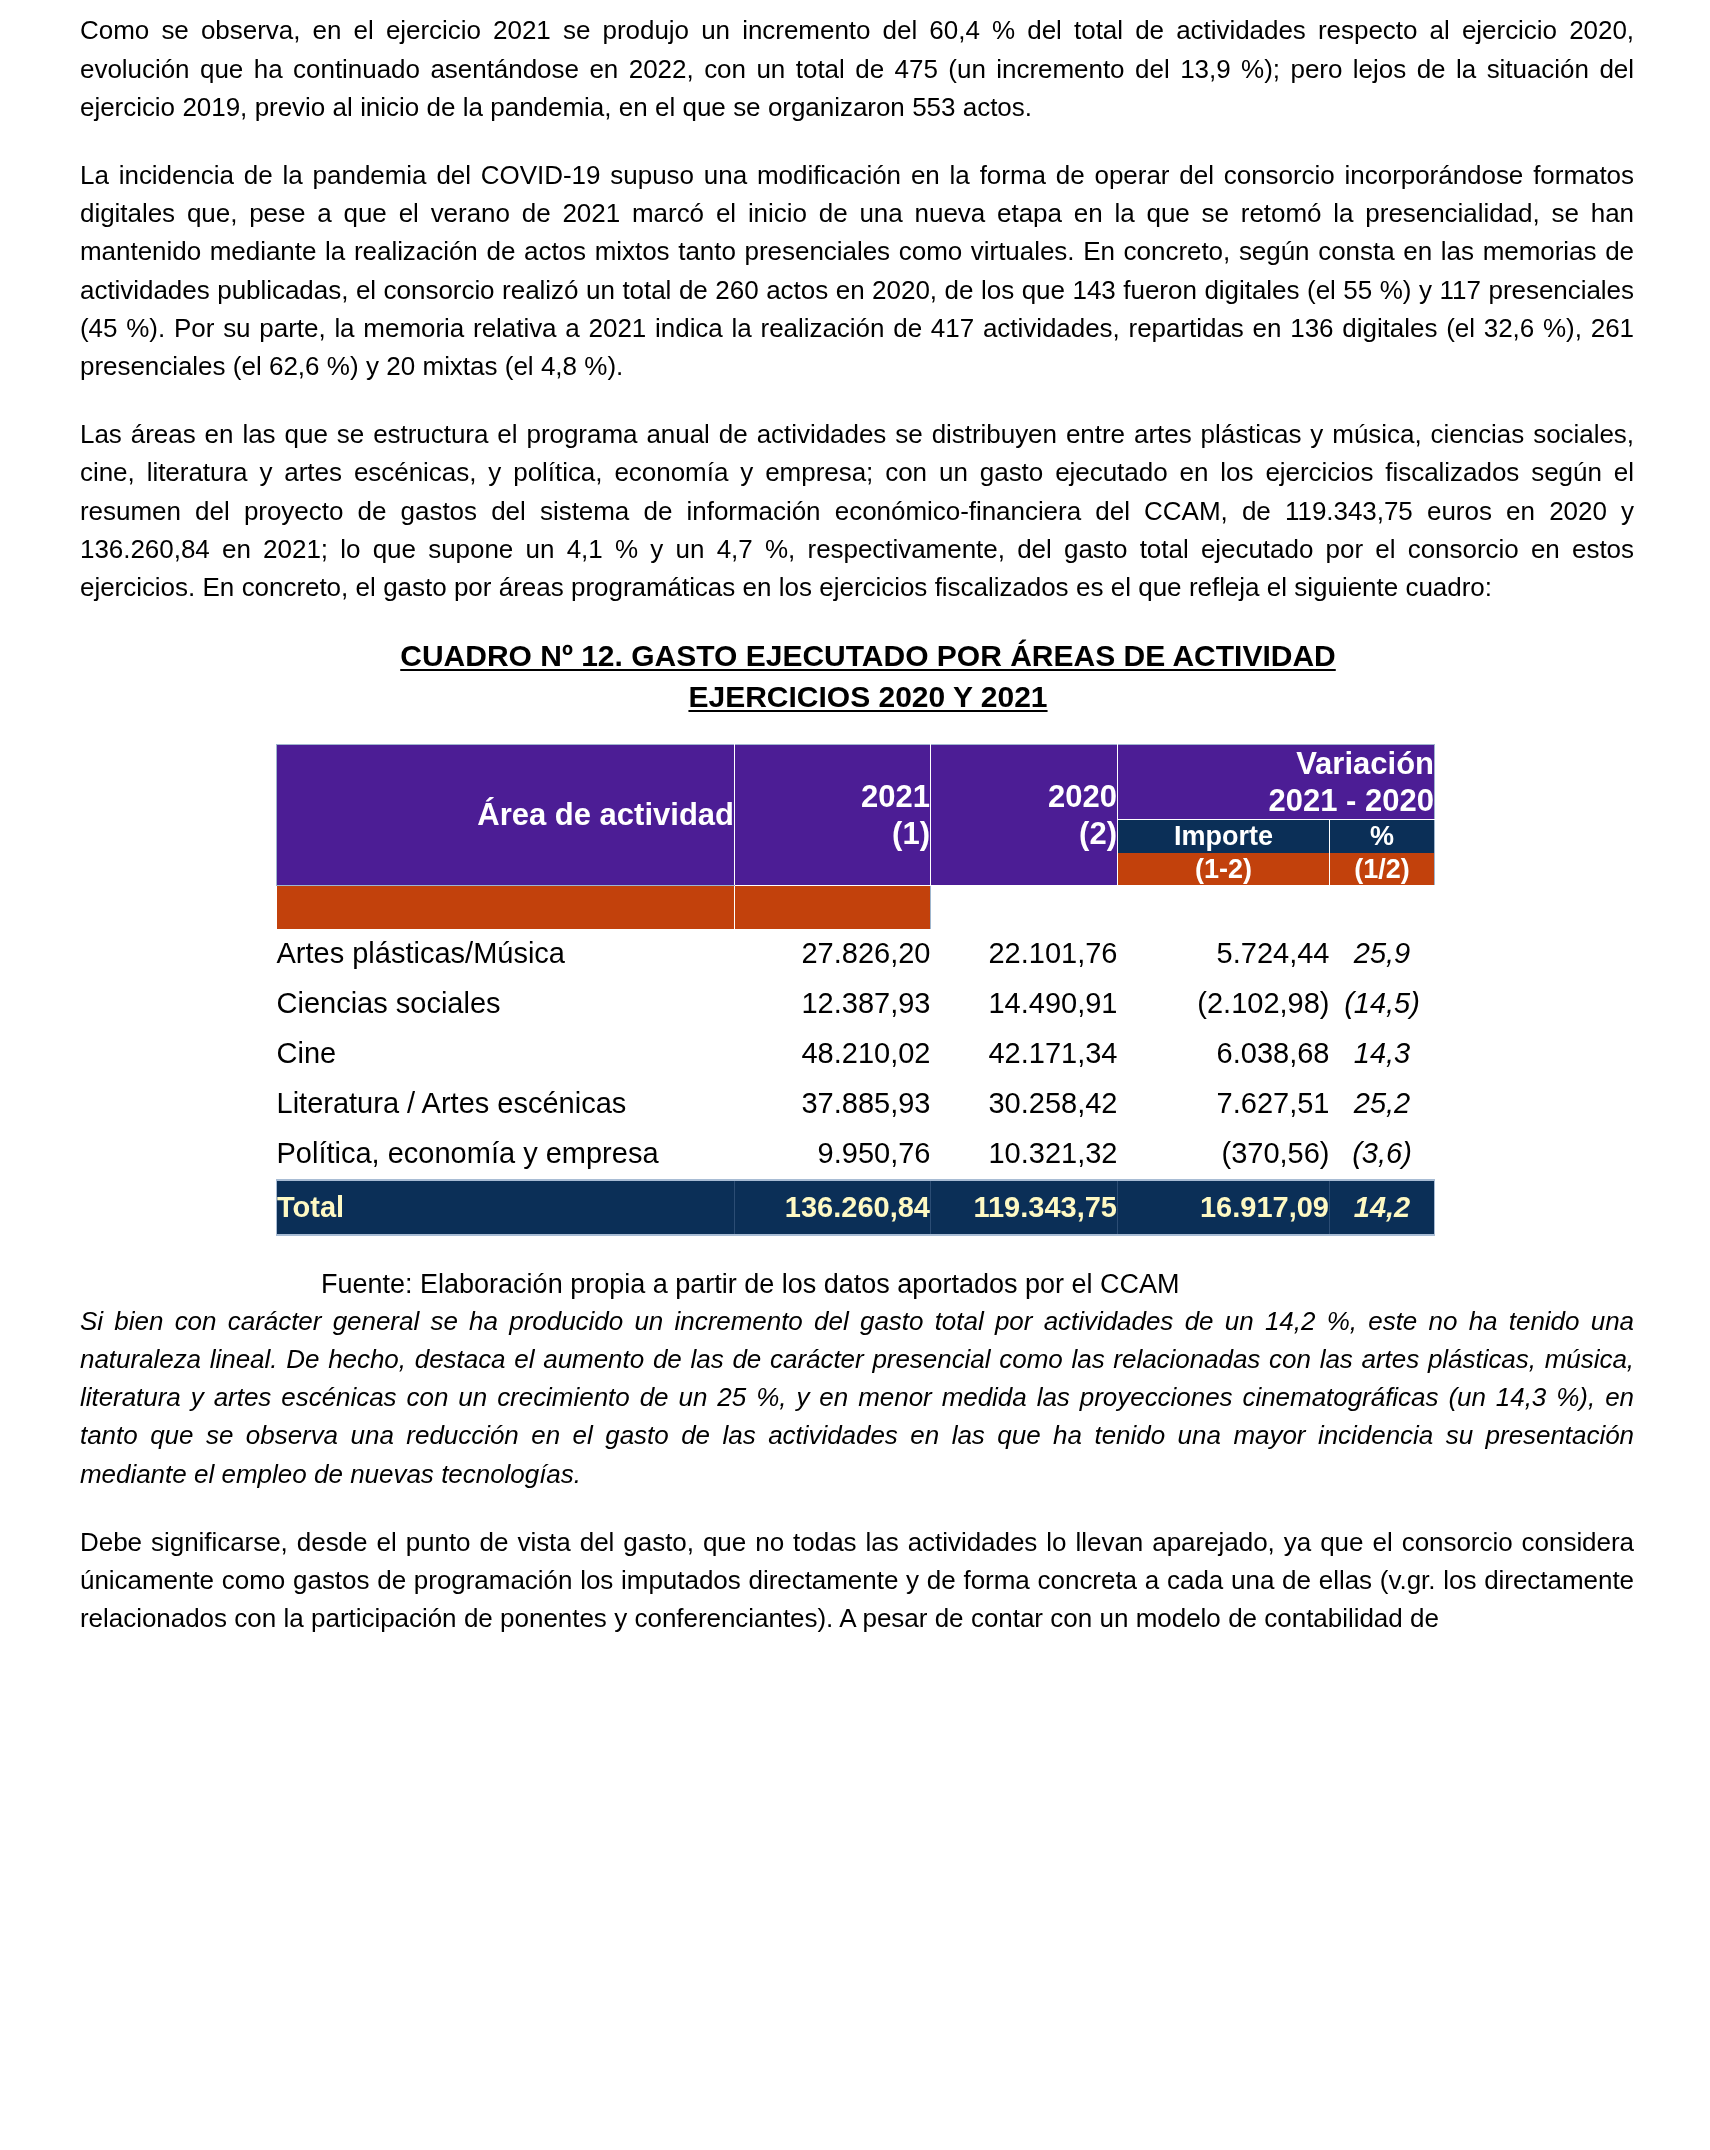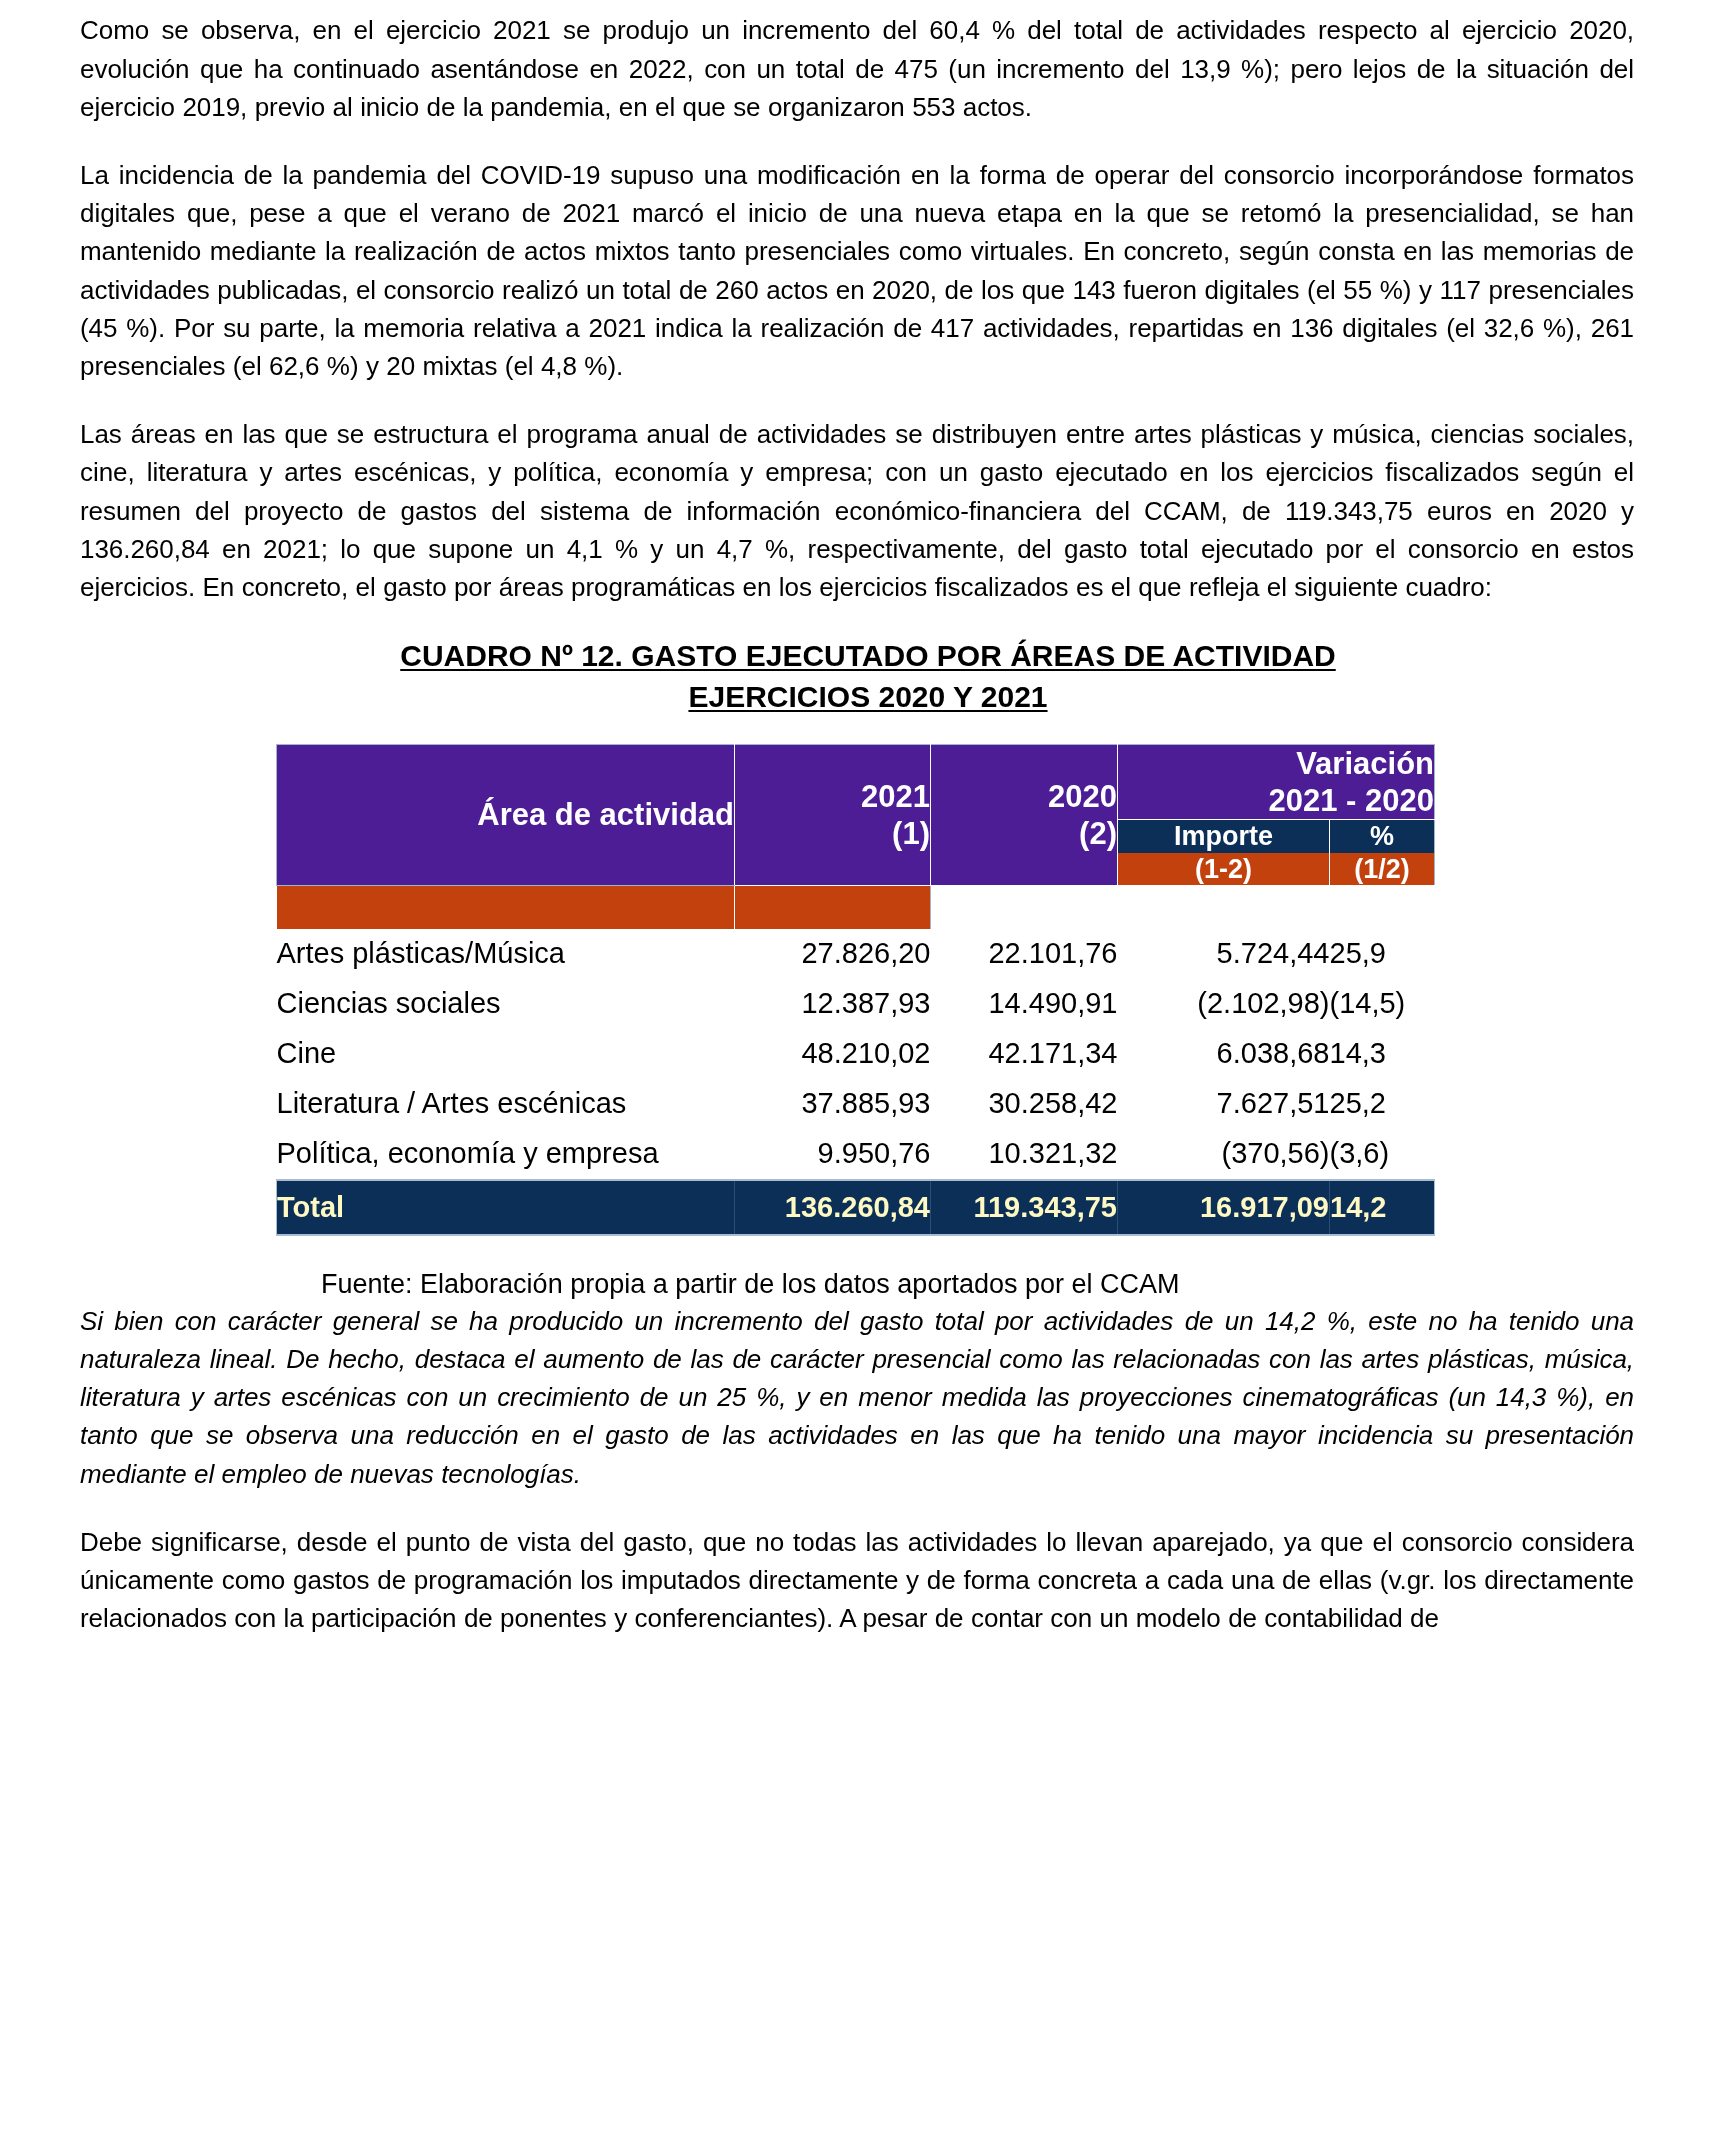--- a/index.html
+++ b/index.html
@@ -124,22 +124,23 @@
   }
   td.lbl {
     text-align: left;
     padding-left: 11.3px;
   }
   td.num {
     text-align: right;
     padding-right: 14.5px;
   }
   td.num-pct {
-    text-align: left;
+    text-align: center;
     padding-right: 11.3px;
+    font-style: italic;
   }
 
   
   tr.total td {
     background: #0B2F57;
     color: #fef9c3;
     font-weight: bold;
     height: 53px;
     font-size: 29px;
     border-top: 2.4px solid #A8BCD4;

